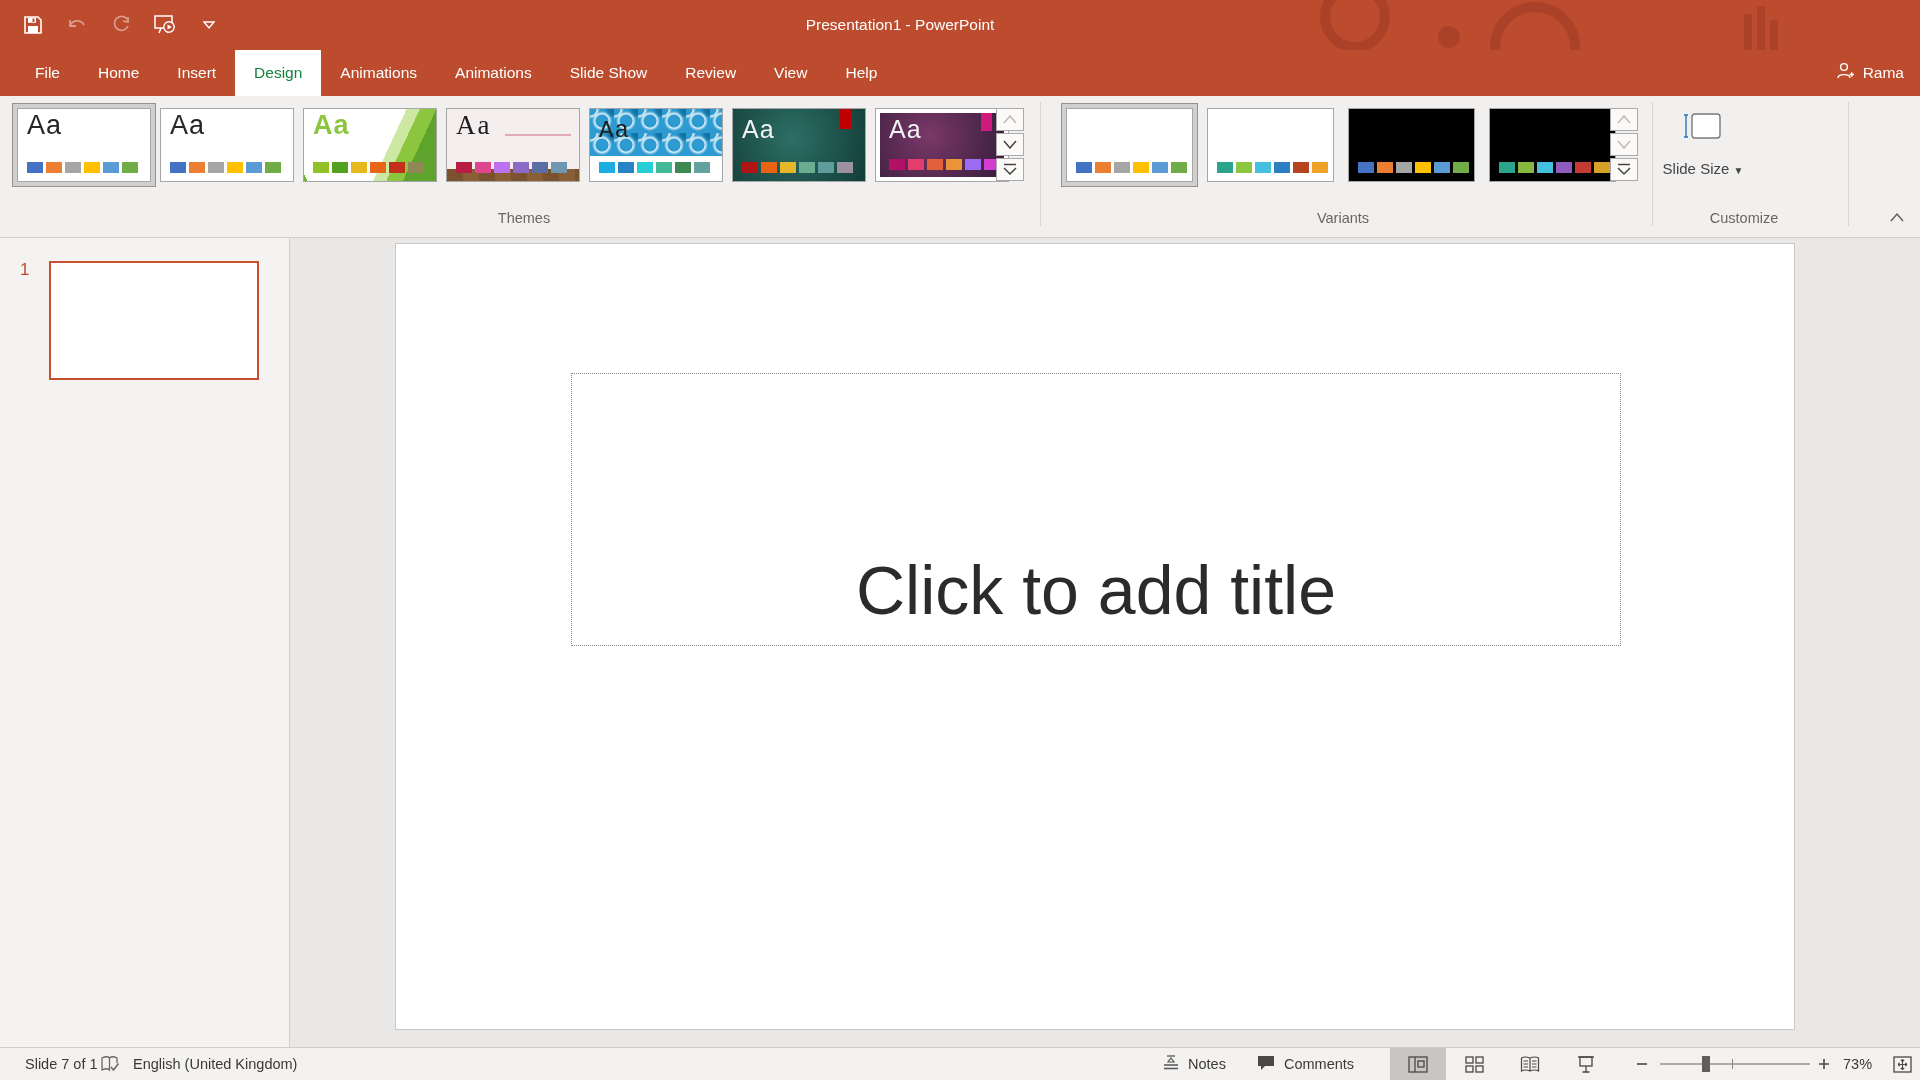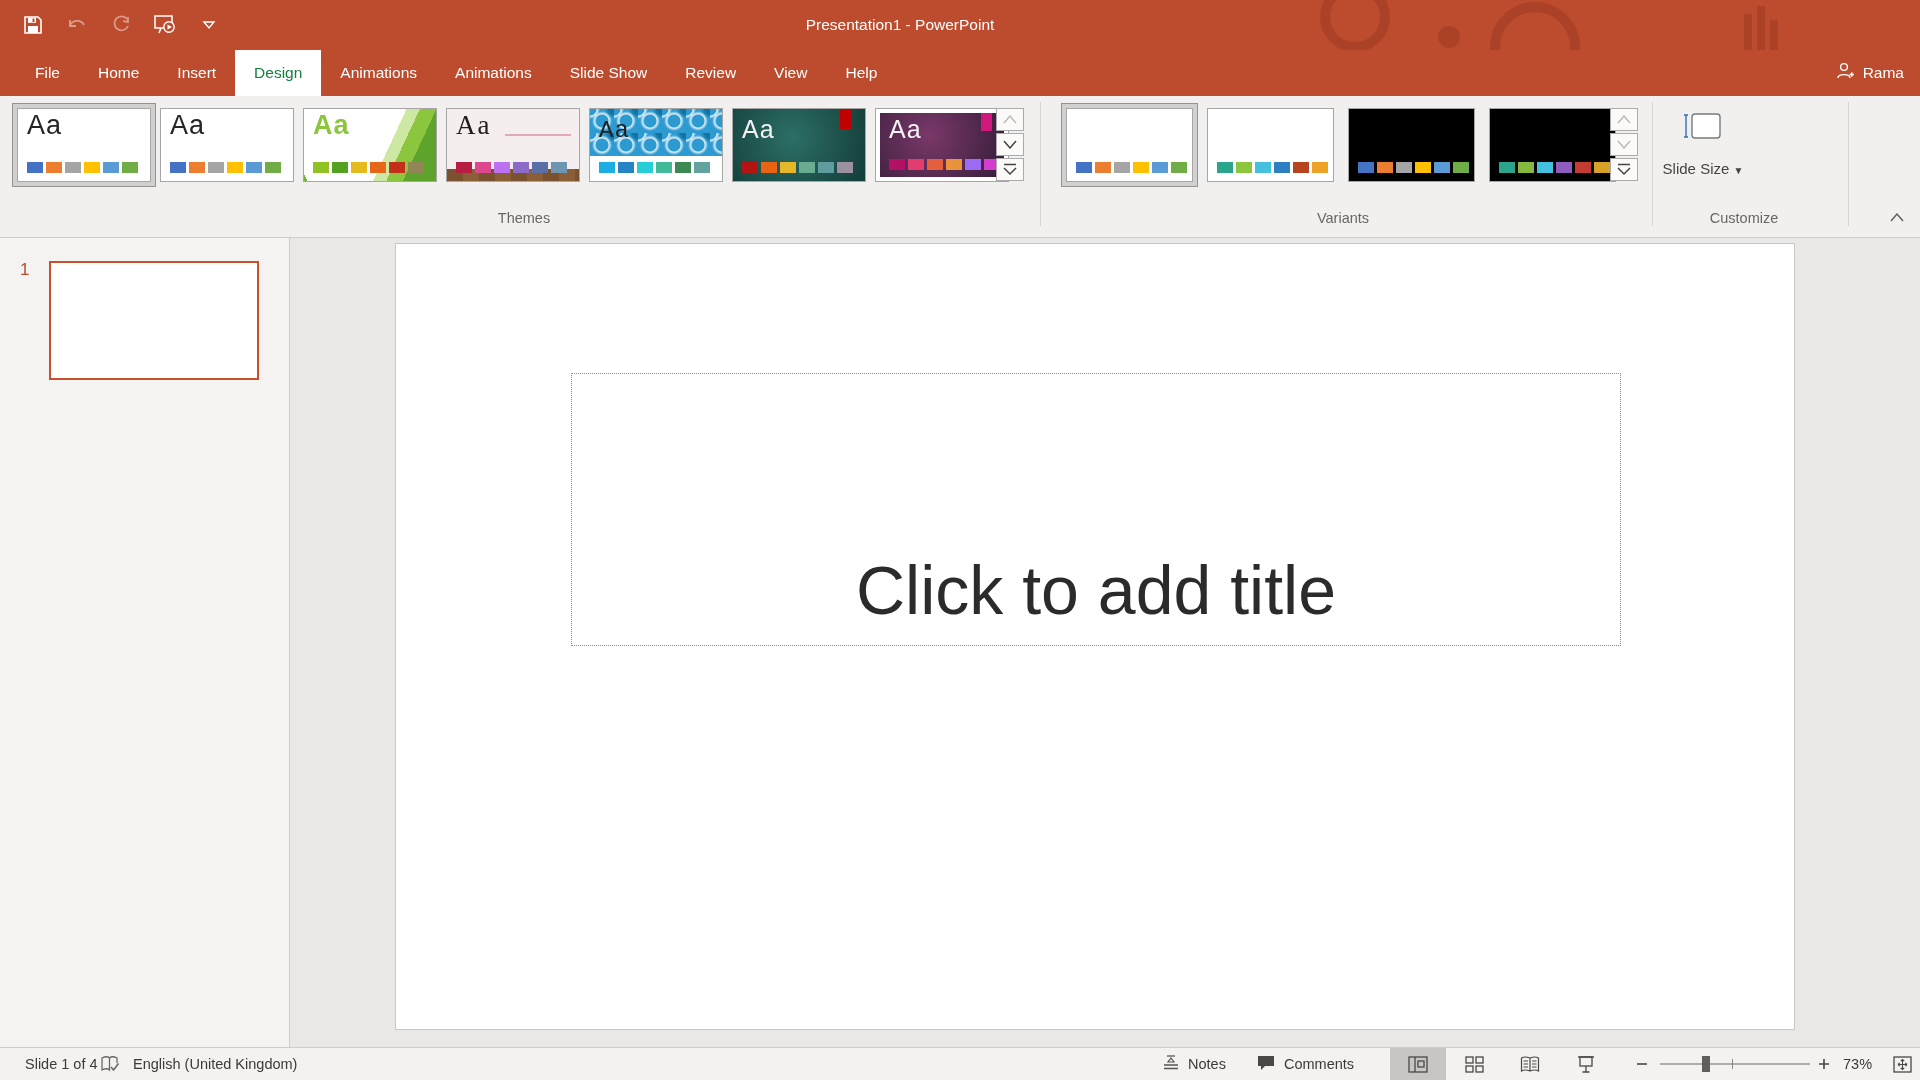--- a/index.html
+++ b/index.html
@@ -393,21 +393,21 @@
   </div>
 
   <div id="slide-canvas">
     <div class="ph" id="ph-title">
       <span class="ph-text">Click to add title</span>
     </div>
   </div>
 </div>
 
 <div id="statusbar">
-  <div class="sb-item" style="left:25px;">Slide 1 of 4</div>
+  <div class="sb-item" style="left:25px;">Slide 7 of 1</div>
   <div class="sb-item" style="left:100px;">
     <svg width="20" height="18" viewBox="0 0 20 18">
         <path d="M2 3 C5 1.5, 8 1.5, 9.5 3 L9.5 15 C8 13.5, 5 13.5, 2 15 z" fill="none" stroke="#6A6867" stroke-width="1.3"></path>
         <path d="M9.5 3 C11 1.5, 14 1.5, 17 3 L17 8" fill="none" stroke="#6A6867" stroke-width="1.3"></path>
         <path d="M11 12 L13.5 15 L18.5 8.5" fill="none" stroke="#6A6867" stroke-width="1.6"></path>
       </svg>
   </div>
   <div class="sb-item" style="left:133px;">English (United Kingdom)</div>
 
   <div class="sb-item" style="left:1162px;">

